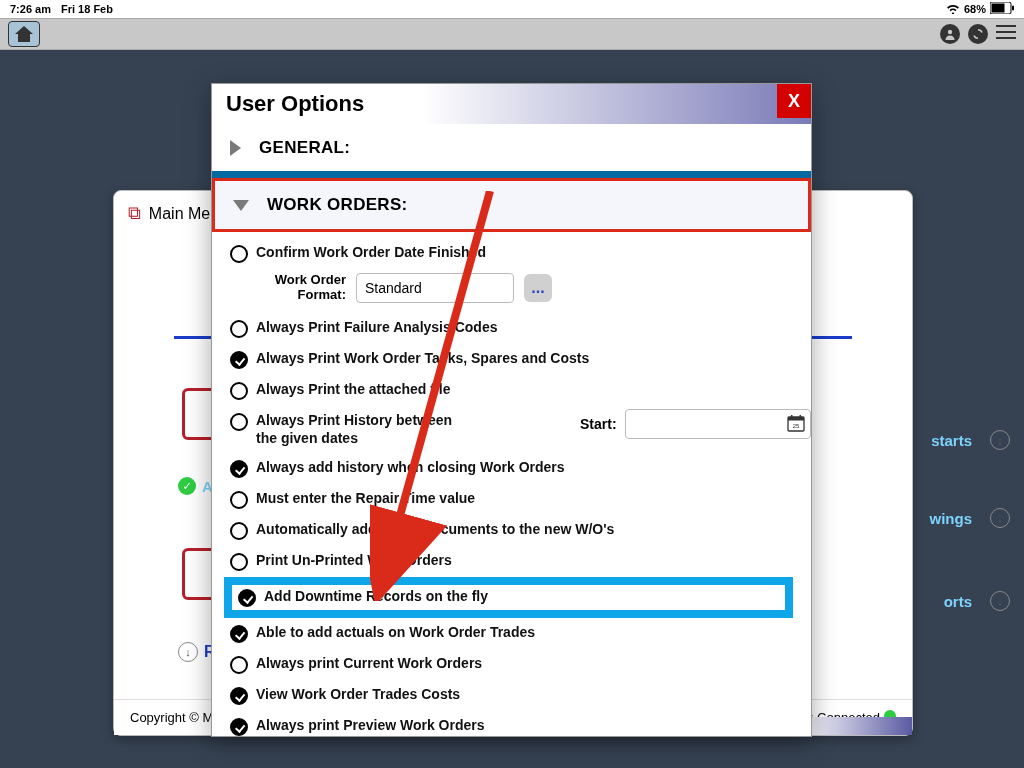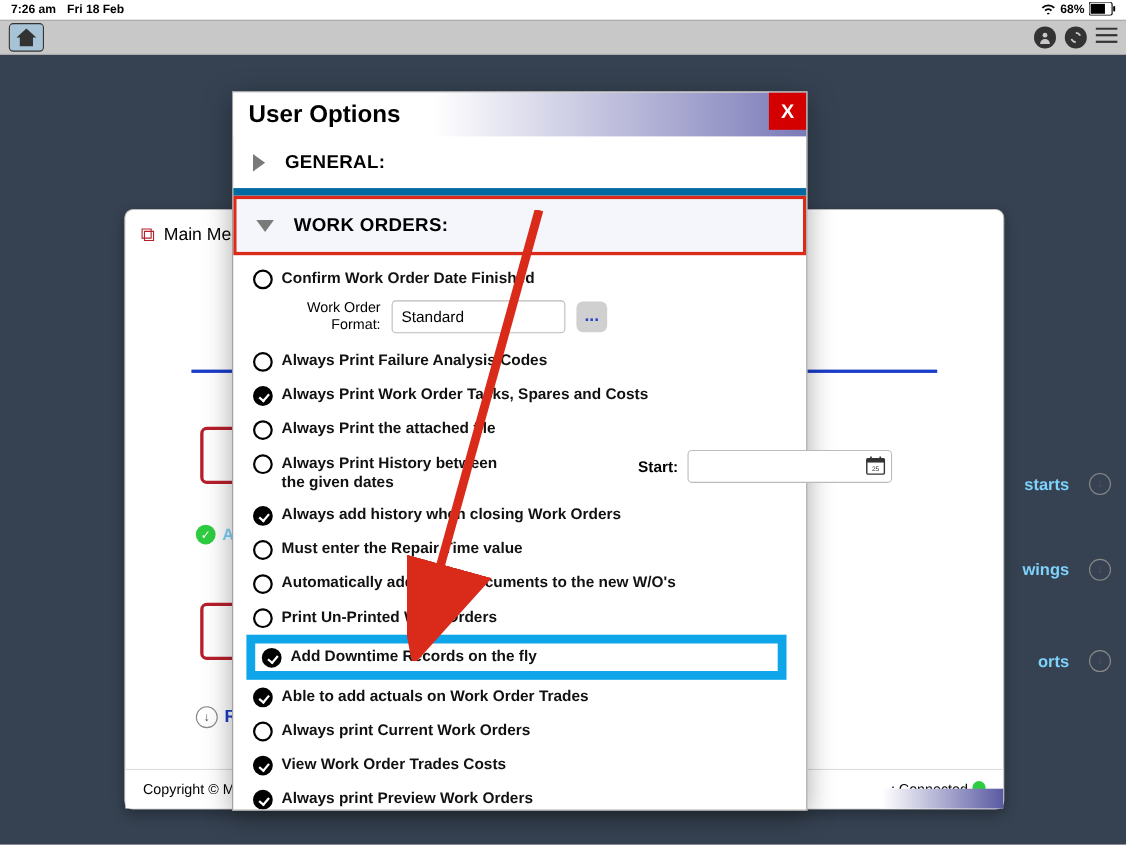--- a/index.html
+++ b/index.html
@@ -12,38 +12,38 @@
 .toolbar-right{display:flex;gap:8px;align-items:center}
 .tb-icon{width:20px;height:20px;border-radius:50%;display:flex;align-items:center;justify-content:center}
 .bg-main{position:absolute;top:50px;left:0;right:0;bottom:0;background:#364252}
 .bg-card{position:absolute;left:113px;top:140px;width:800px;height:546px;background:#fff;border:1px solid #bbb;border-radius:8px;box-shadow:0 4px 12px rgba(0,0,0,.3)}
 .bg-card-head{display:flex;align-items:center;gap:8px;padding:12px 14px;font-size:16px;font-weight:500}
 .bg-card-hr{height:3px;background:#1a3cc9;margin:0 60px}
 .bg-footer{position:absolute;bottom:0;left:0;right:0;padding:10px 16px;display:flex;justify-content:space-between;align-items:center;font-size:13px;border-top:1px solid #ddd;background:#fff}
 .status-dot{width:12px;height:12px;border-radius:50%;background:#2ecc40;display:inline-block;margin-left:4px}
 .bg-link{color:#7dd3fc;font-weight:700;font-size:15px}
 .bg-circ{width:20px;height:20px;border:1.5px solid #888;border-radius:50%;display:inline-flex;align-items:center;justify-content:center;font-size:11px;color:#555}
-.modal{position:absolute;left:211px;top:83px;width:523px;height:654px;background:#fff;box-shadow:0 6px 24px rgba(0,0,0,.35);border:1px solid #999;overflow:hidden}
+.modal{position:absolute;left:211px;top:83px;width:601px;height:654px;background:#fff;box-shadow:0 6px 24px rgba(0,0,0,.35);border:1px solid #999;overflow:hidden}
 .modal-head{height:40px;background:linear-gradient(90deg,#fff 0%,#fff 35%,#7a7ab8 100%);display:flex;align-items:center;justify-content:space-between;padding-left:14px}
 .modal-title{font-size:22px;font-weight:800}
 .close-btn{width:34px;height:34px;background:#d40000;color:#fff;display:flex;align-items:center;justify-content:center;font-weight:700;font-size:18px;margin-top:-6px;margin-right:0}
 .section-row{display:flex;align-items:center;gap:18px;padding:0 18px;height:54px;border-bottom:7px solid #0369a1;position:relative}
 .section-row.wo{background:#f4f6fb;border:3px solid #d92a1a}
 .sec-title{font-size:17px;font-weight:800;letter-spacing:.3px}
 .tri{width:0;height:0;display:inline-block}
 .tri-r{border-top:8px solid transparent;border-bottom:8px solid transparent;border-left:11px solid #7a7a7a}
 .tri-d{border-left:8px solid transparent;border-right:8px solid transparent;border-top:11px solid #7a7a7a}
 .opts{padding:6px 18px 18px 18px}
 .opt-row{display:flex;align-items:flex-start;gap:8px;padding:6px 0}
 .radio{width:18px;height:18px;border:2.5px solid #000;border-radius:50%;flex-shrink:0;margin-top:1px}
 .radio.on{background:#000;position:relative}
 .radio.on:after{content:"";position:absolute;left:4px;top:6px;width:4px;height:7px;border-right:2px solid #fff;border-bottom:2px solid #fff;transform:rotate(40deg) translate(-1px,-3px)}
 .opt-lbl{font-size:14px;font-weight:700;color:#111;line-height:1.25}
 .wof-row{display:flex;align-items:center;gap:10px;padding:4px 0 10px 24px}
-.wof-label{font-size:13px;font-weight:400;text-align:right;width:92px;line-height:1.15}
+.wof-label{font-size:13px;font-weight:700;text-align:right;width:92px;line-height:1.15}
 .wof-input{width:158px;height:30px;border:1px solid #bbb;border-radius:4px;padding:0 8px;font-size:14px}
 .wof-btn{width:28px;height:28px;border-radius:6px;background:#d0d0d0;color:#2a44c8;font-weight:700;display:flex;align-items:center;justify-content:center;font-size:16px}
 .start-block{position:absolute;left:580px;top:409px;display:flex;align-items:center;gap:8px}
 .start-lbl{font-size:14px;font-weight:700}
 .date-input{width:186px;height:30px;border:1px solid #bbb;border-radius:4px;padding:0 28px 0 6px;position:relative;background:#fff}
 .cal-ic{position:absolute;right:6px;top:5px;width:18px;height:18px;color:#333}
 .hl{border:8px solid #0ea5e9;border-radius:0;padding:3px 6px;margin-left:-6px}
 .arrow-svg{position:absolute;left:370px;top:191px;pointer-events:none}
 .peek{position:absolute;right:14px}
 .peek1{top:380px}.peek2{top:458px}.peek3{top:541px}

